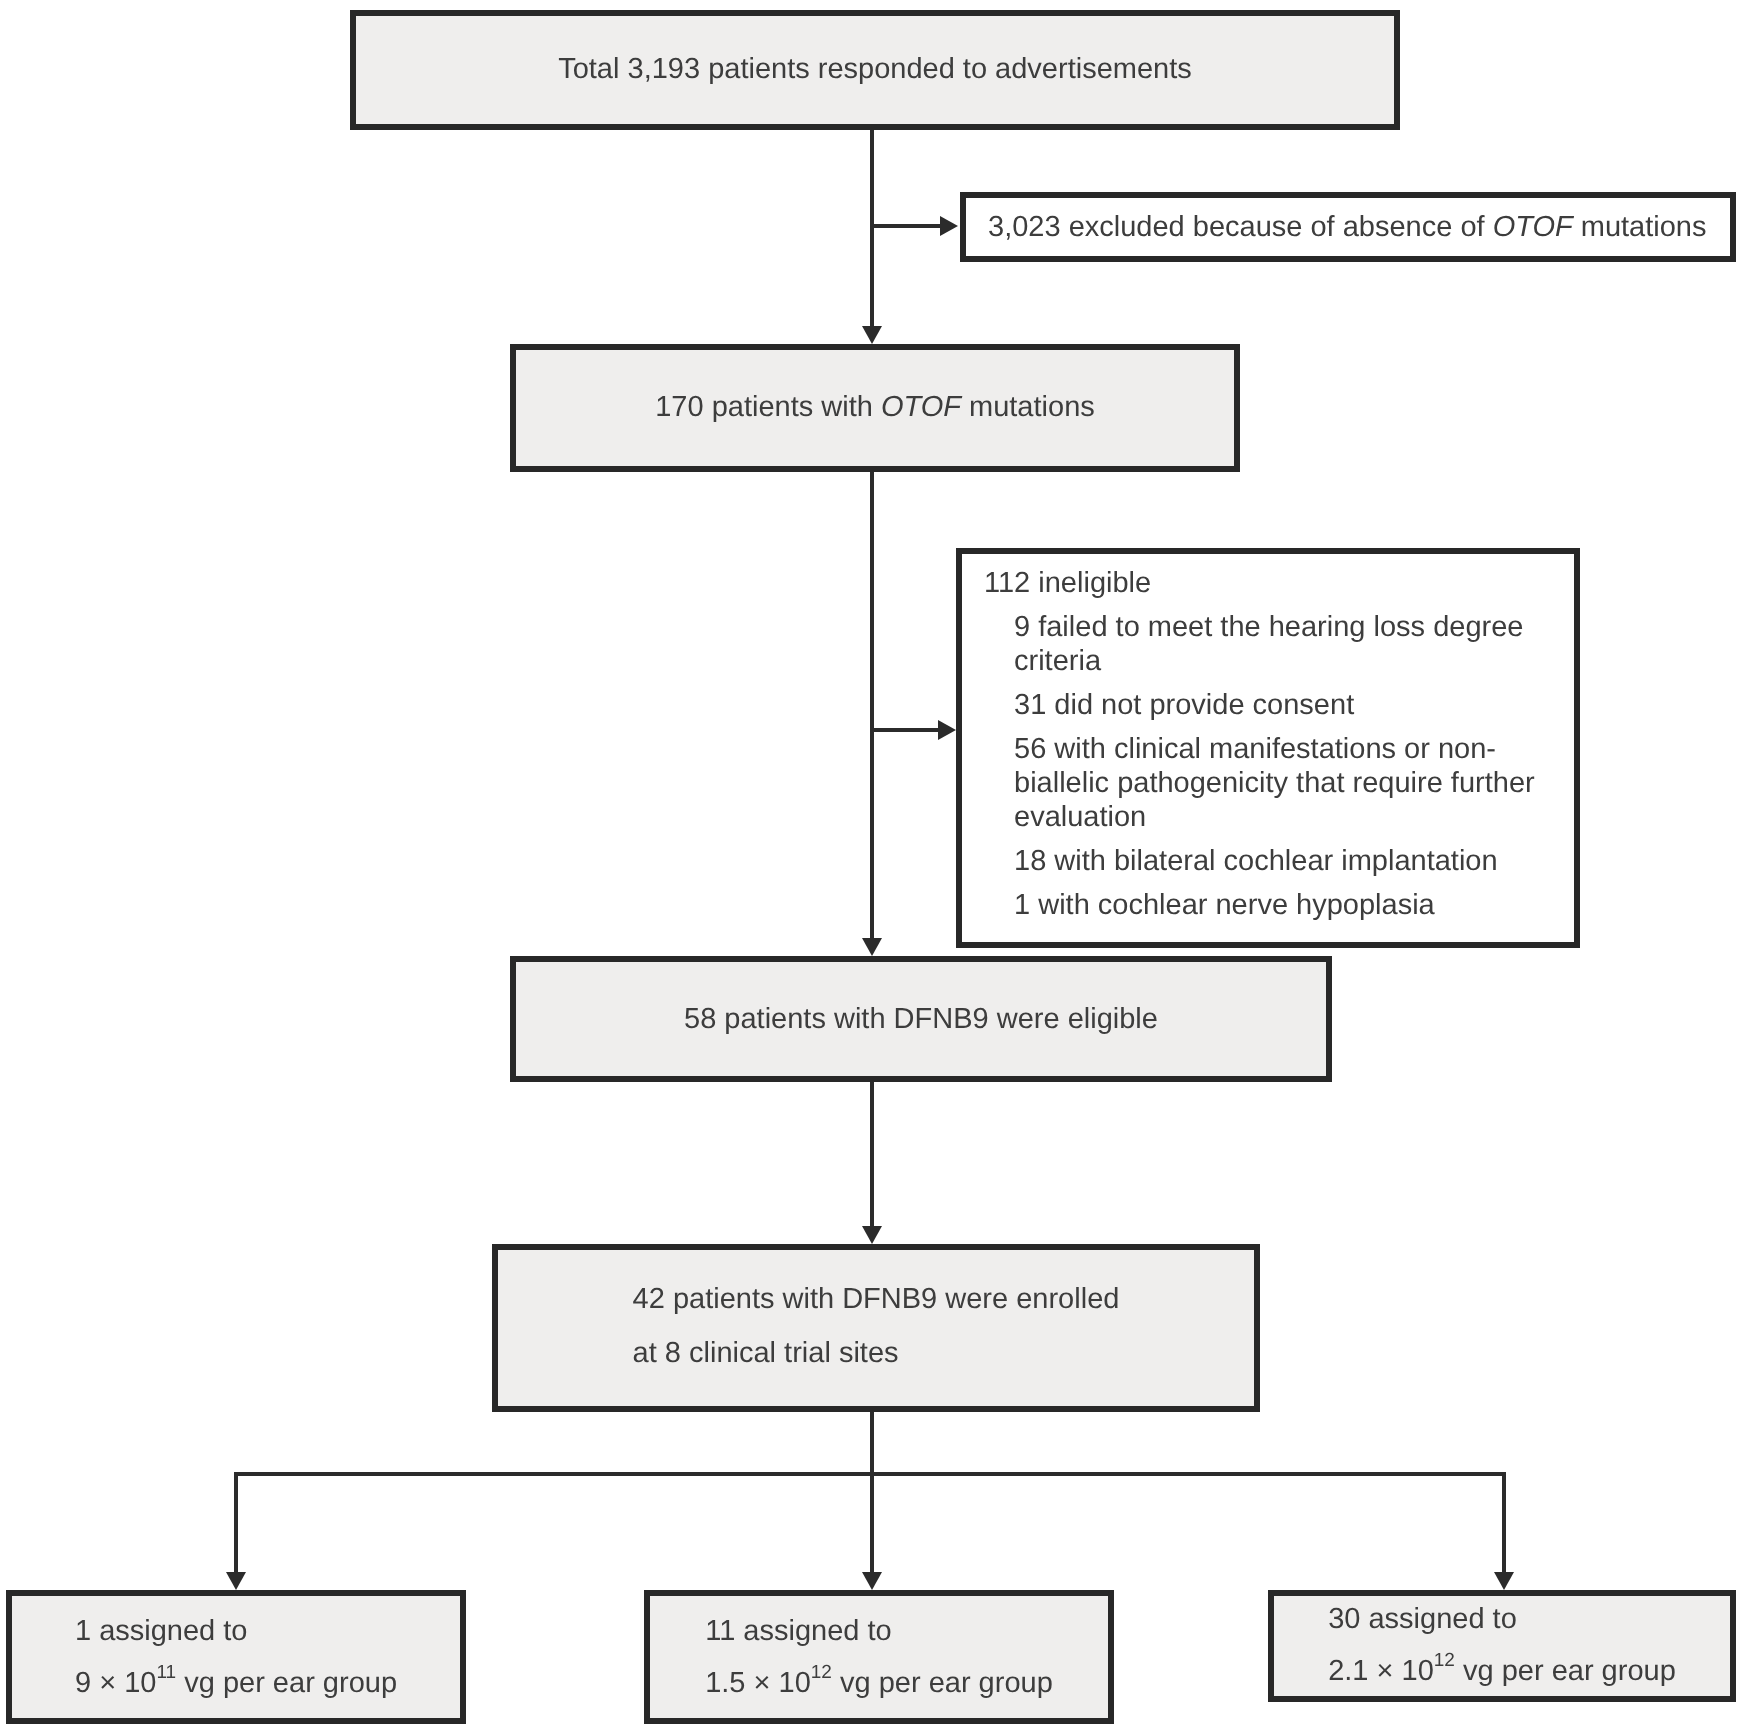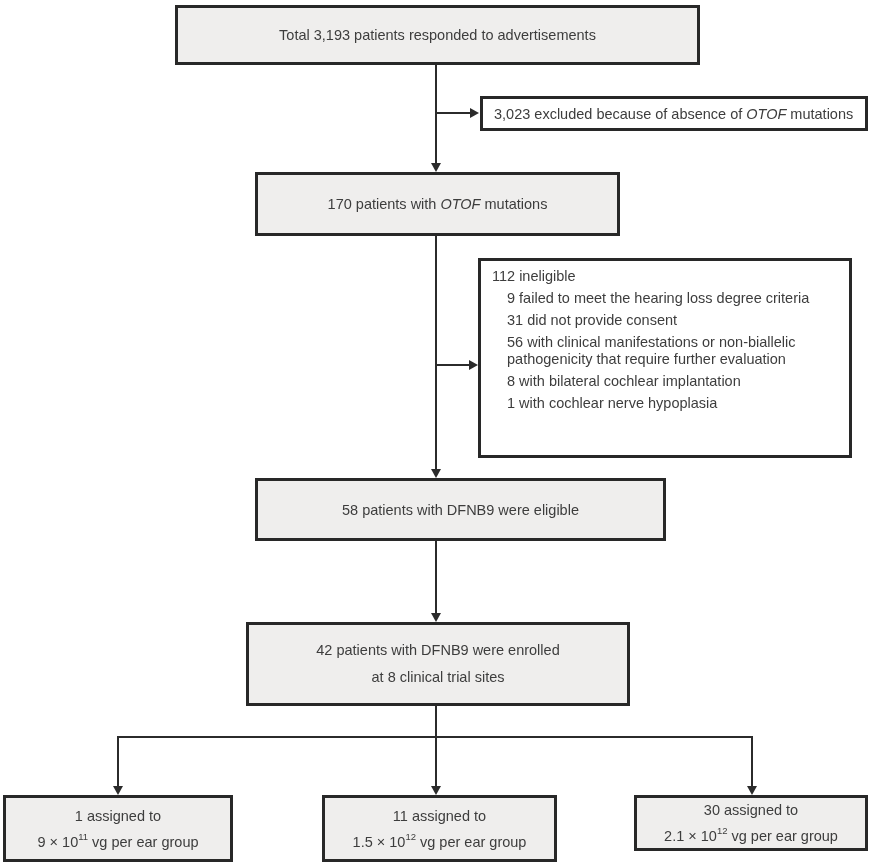--- a/index.html
+++ b/index.html
@@ -17,21 +17,21 @@
   .box{
     position:absolute;box-sizing:border-box;
     border:3px solid var(--box-border);
     display:flex;align-items:center;justify-content:center;
     line-height:18px;
   }
   .gray{background:var(--box-fill);}
   .white{background:#ffffff;}
   .centered{text-align:left;padding:0 10px;}
   .lead{justify-content:flex-start;padding-left:11px;padding-right:0;}
-  .inner{width:max-content;text-align:center;}
+  .inner{width:max-content;text-align:left;}
   .two-line .inner{line-height:27px;}
   .dose .inner{line-height:26px;}
   .it{font-style:italic;}
   sup{font-size:9.5px;position:relative;top:-1px;line-height:0;}
   .list{
     display:block;padding:7px 8px 0 11px;line-height:17px;
   }
   .list .sub{margin:5px 0 0 15px;line-height:17px;}
   .vline{position:absolute;width:2px;background:var(--line);}
   .hline{position:absolute;height:2px;background:var(--line);}
@@ -72,26 +72,26 @@
       <span>170 patients with </span><span class="it">OTOF</span><span> mutations</span>
     </span>
   </div>
 
   <div class="vline" style="left:435px;top:236px;height:233px"></div>
   <div class="arr-down" style="left:431px;top:469px"></div>
 
   <div class="hline" style="left:436px;top:364px;width:33px"></div>
   <div class="arr-right" style="left:469px;top:360px"></div>
 
-  <div class="box white list" style="left:478px;top:258px;width:374px;height:200px">
+  <div class="box white list" style="left:478px;top:274px;width:312px;height:200px">
     <div>112 ineligible</div>
     <div class="sub">9 failed to meet the hearing loss degree criteria</div>
     <div class="sub">31 did not provide consent</div>
     <div class="sub">56 with clinical manifestations or non-biallelic pathogenicity that require further evaluation</div>
-    <div class="sub">8 with bilateral cochlear implantation</div>
+    <div class="sub">18 with bilateral cochlear implantation</div>
     <div class="sub">1 with cochlear nerve hypoplasia</div>
   </div>
 
   <div class="box gray centered" style="left:255px;top:478px;width:411px;height:63px">
     <span>58 patients with DFNB9 were eligible</span>
   </div>
 
   <div class="vline" style="left:435px;top:541px;height:72px"></div>
   <div class="arr-down" style="left:431px;top:613px"></div>
 

